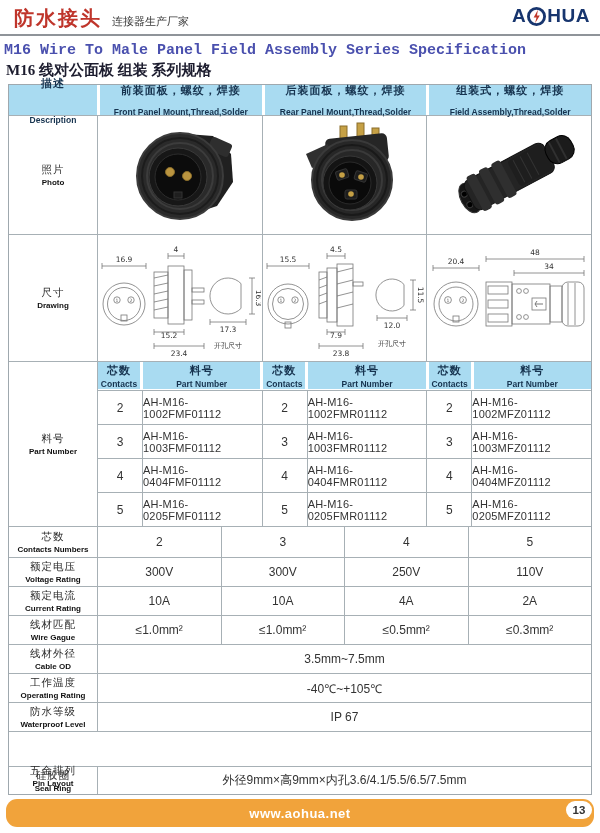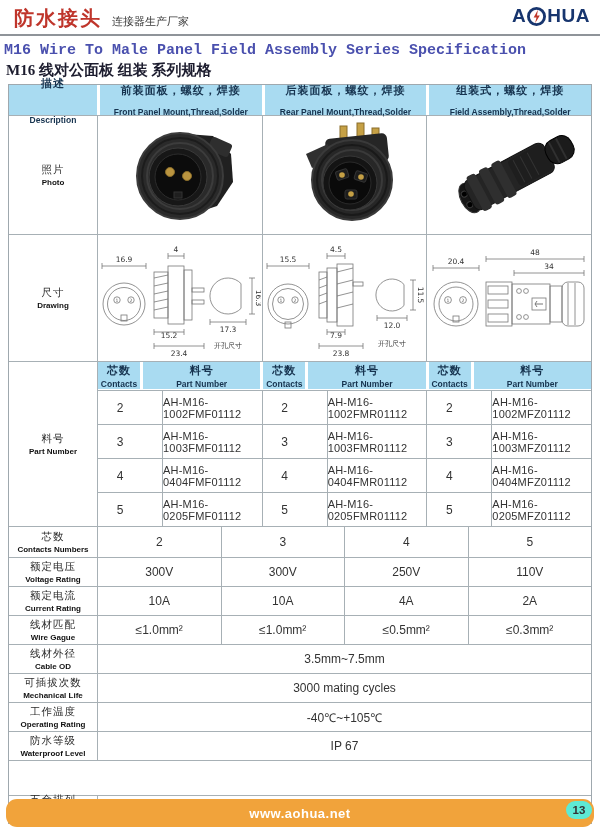--- a/index.html
+++ b/index.html
@@ -41,35 +41,35 @@
   .pn-txt{font-size:11px;color:#333;letter-spacing:0.2px;}
 
   
   .pnright{flex:1;display:flex;flex-direction:column;border-left:1px solid #a7b0b5;}
   .pnsub{display:flex;gap:3px;background:#fff;height:27px;padding-bottom:1px;}
   .pnsub .hcell{flex-direction:column;}
   .pnsub-c{width:42px;flex:0 0 42px;}
   .pnsub-p{flex:1;}
   .pnrow{display:flex;border-top:1px solid #a7b0b5;height:33px;}
   .pn-c{width:44px;flex:0 0 44px;display:flex;align-items:center;justify-content:center;}
-  .pn-p{flex:1;display:flex;align-items:center;justify-content:center;border-left:1px solid #a7b0b5;margin-left:20px;}
+  .pn-p{flex:1;display:flex;align-items:center;justify-content:center;border-left:1px solid #a7b0b5;}
   .pnrow .pn-c + .pn-p{border-left:1px solid #a7b0b5;}
   .pnrow .pn-p + .pn-c{border-left:1px solid #a7b0b5;}
 
   .qrow{height:30px;}
   .srow{height:28px;}
   .pinrow{height:34px;flex-direction:column;}
   .sealrow{height:27px;}
   .pins-cell{gap:12px;}
   .pins-cell svg:nth-child(5){margin-left:10px;}
 
   
   .footer{position:absolute;left:6px;right:6px;bottom:6px;height:28px;background:#f1a33b;border-radius:11px;display:flex;align-items:center;justify-content:center;}
   .furl{color:#fff;font-weight:bold;font-size:13px;letter-spacing:0.5px;}
-  .fpage{position:absolute;right:2px;top:2px;width:26px;height:18px;background:#5eead4;border-radius:9px;display:flex;align-items:center;justify-content:center;font-size:11.5px;font-weight:bold;color:#333;}
+  .fpage{position:absolute;right:2px;top:2px;width:26px;height:18px;background:#ffffff;border-radius:9px;display:flex;align-items:center;justify-content:center;font-size:11.5px;font-weight:bold;color:#333;}
 
   svg text{font-family:"DejaVu Sans",sans-serif;}
   .dim{font-size:7.5px;fill:#333;}
   .dimcn{font-size:7px;fill:#333;}
   .pinlab{font-size:4.5px;fill:#555;}
 </style>
 </head>
 <body>
 
 <div class="page">
@@ -452,27 +452,20 @@
     </div>
 
     <div class="row srow">
       <div class="lbl">
         <div class="cn">线材外径</div>
         <div class="en">Cable OD</div>
       </div>
       <div class="cell val">3.5mm~7.5mm</div>
     </div>
 
-    <div class="row srow">
-      <div class="lbl">
-        <div class="cn">可插拔次数</div>
-        <div class="en">Mechanical Life</div>
-      </div>
-      <div class="cell val">3000 mating cycles</div>
-    </div>
 
     <div class="row srow">
       <div class="lbl">
         <div class="cn">工作温度</div>
         <div class="en">Operating Rating</div>
       </div>
       <div class="cell val">-40℃~+105℃</div>
     </div>
 
     <div class="row srow">

